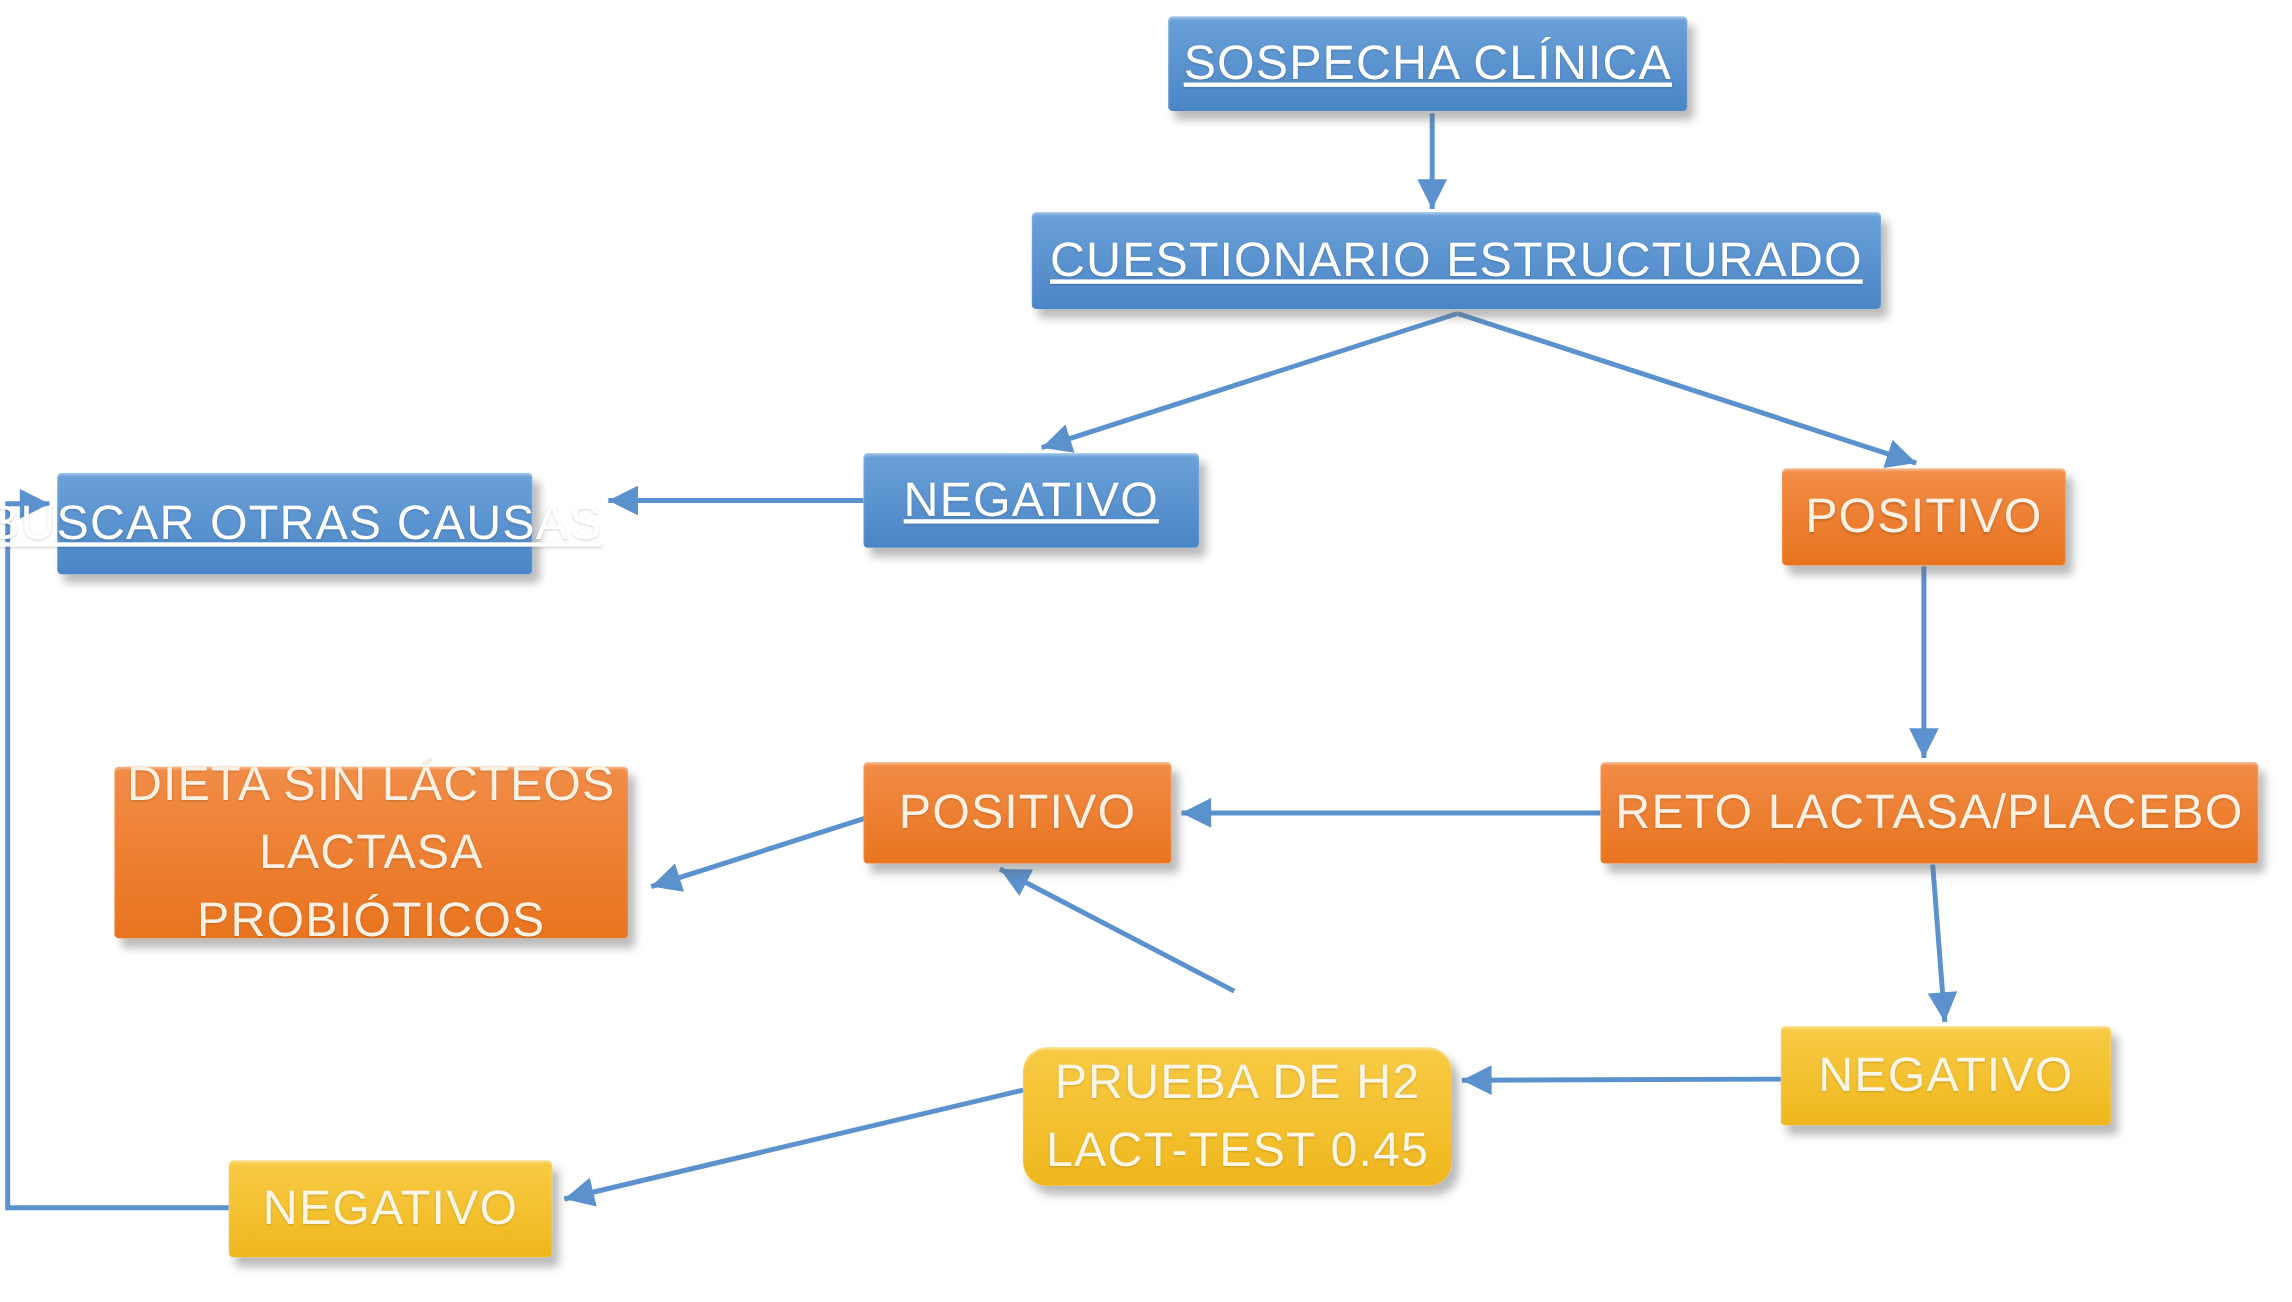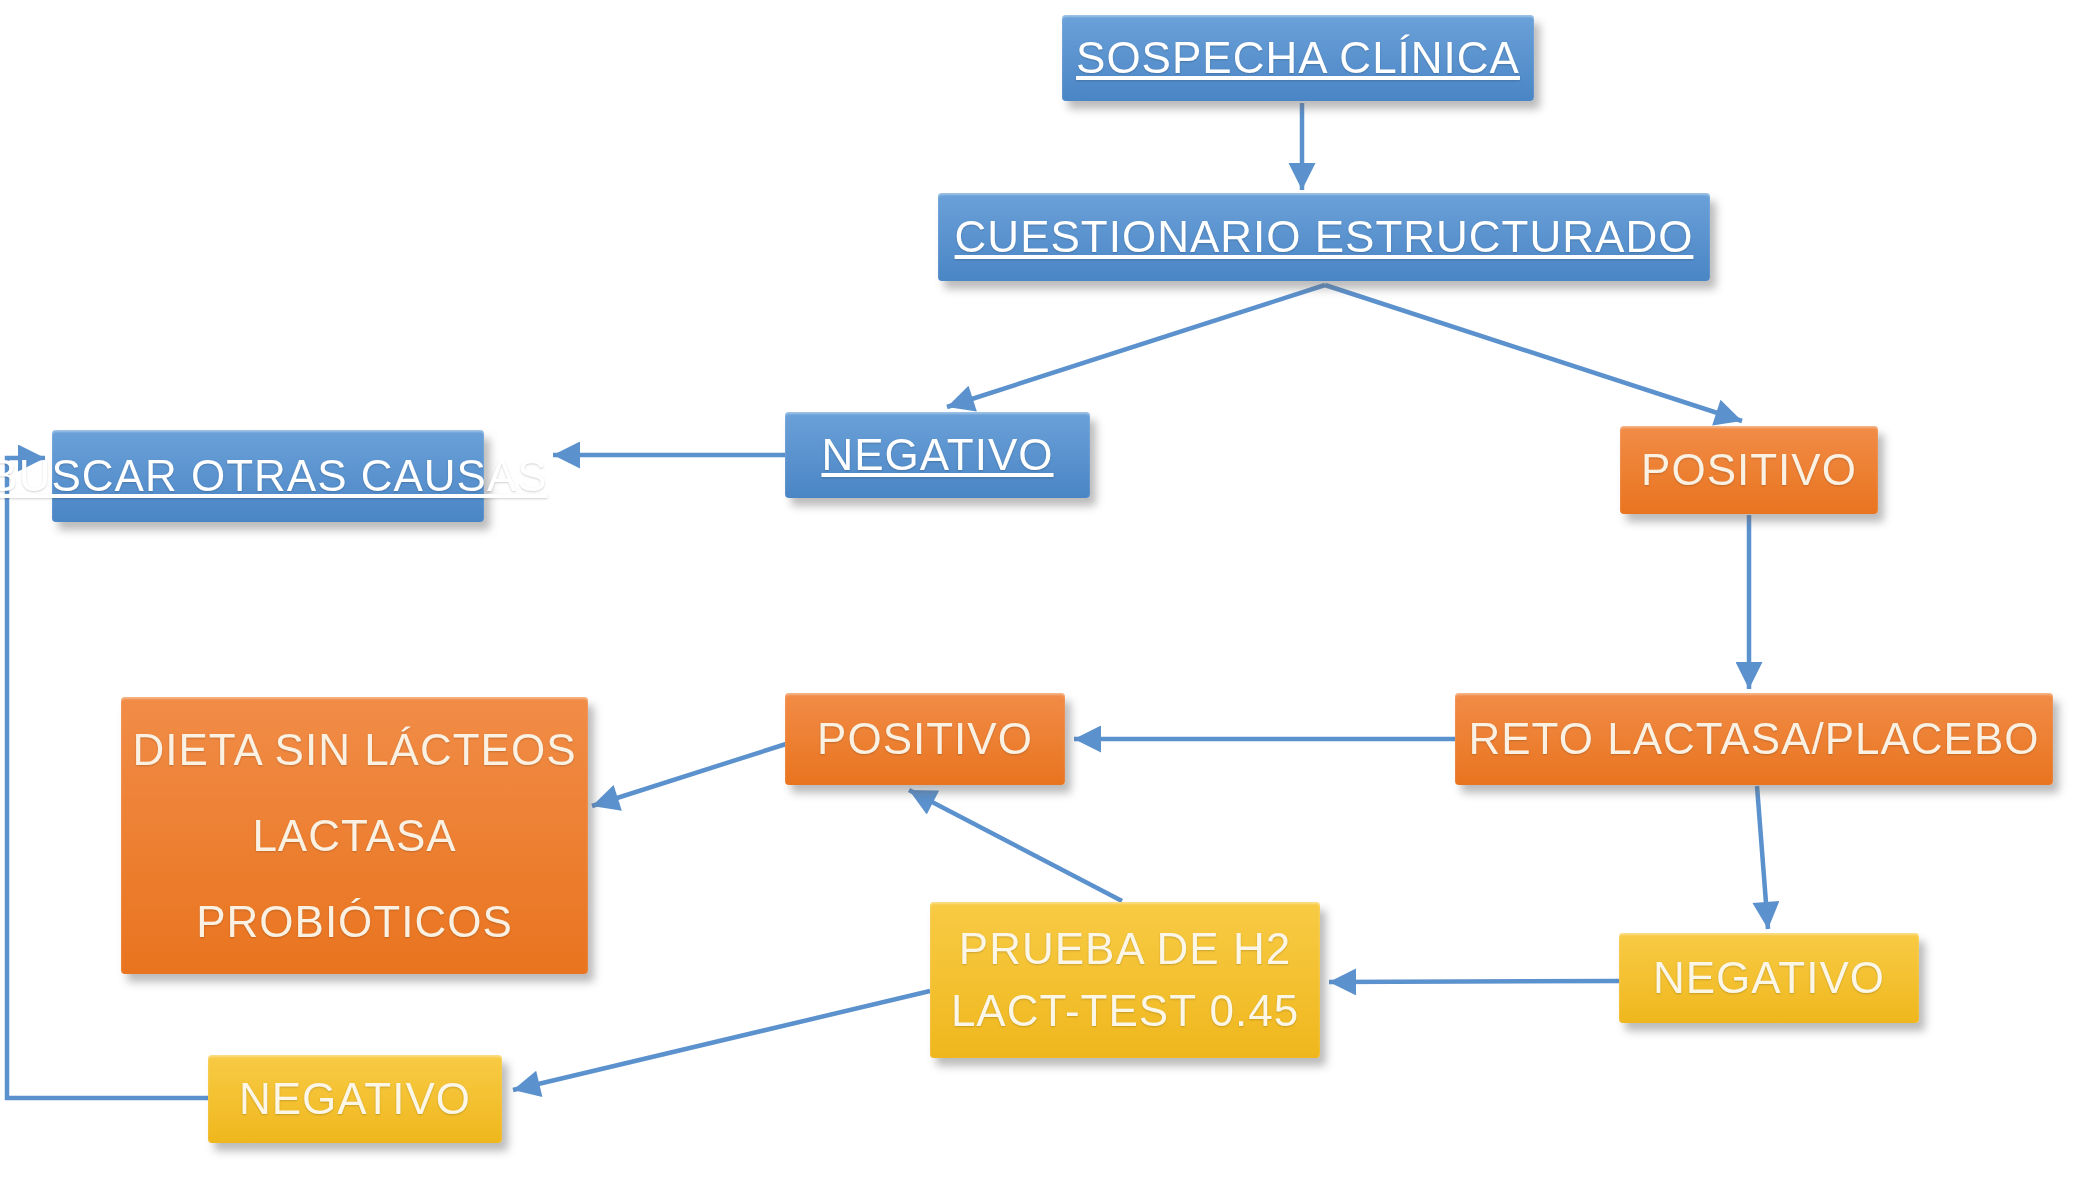--- a/index.html
+++ b/index.html
@@ -31,24 +31,24 @@
   }
   .node.blue  {background:linear-gradient(180deg,#6ba1d9 0%,#4a85c5 100%);text-decoration:underline;}
   .node.orange{background:linear-gradient(180deg,#f18c47 0%,#e9741f 100%);color:#faf1e3;}
   .node.yellow{background:linear-gradient(180deg,#f8cb45 0%,#efb71d 100%);color:#fbf6e6;}
 
   .n-sospecha    {left:1062px;top:15px;  width:472px;height:86px;}
   .n-cuestionario{left:938px; top:193px; width:772px;height:88px;}
   .n-buscar      {left:52px;  top:430px; width:432px;height:92px;}
   .n-negativo1   {left:785px; top:412px; width:305px;height:86px;}
   .n-positivo1   {left:1620px;top:426px; width:258px;height:88px;}
-  .n-dieta       {left:121px; top:697px; width:467px;height:277px;line-height:62px;gap:24px;}
+  .n-dieta       {left:104px; top:697px; width:467px;height:156px;line-height:62px;}
   .n-positivo2   {left:785px; top:693px; width:280px;height:92px;}
   .n-reto        {left:1455px;top:693px; width:598px;height:92px;align-items:center;}
-  .n-prueba      {left:930px; top:902px; width:390px;height:156px;line-height:62px;}
+  .n-prueba      {left:930px; top:952px; width:390px;height:126px;line-height:62px;border-radius:22px;}
   .n-negativo2   {left:1619px;top:933px; width:300px;height:90px;}
   .n-negativo3   {left:208px; top:1055px;width:294px;height:88px;}
 </style>
 </head>
 <body>
 
 <div class="stage">
 
   <svg class="edges" viewBox="0 0 2084 1184">
     <defs>

